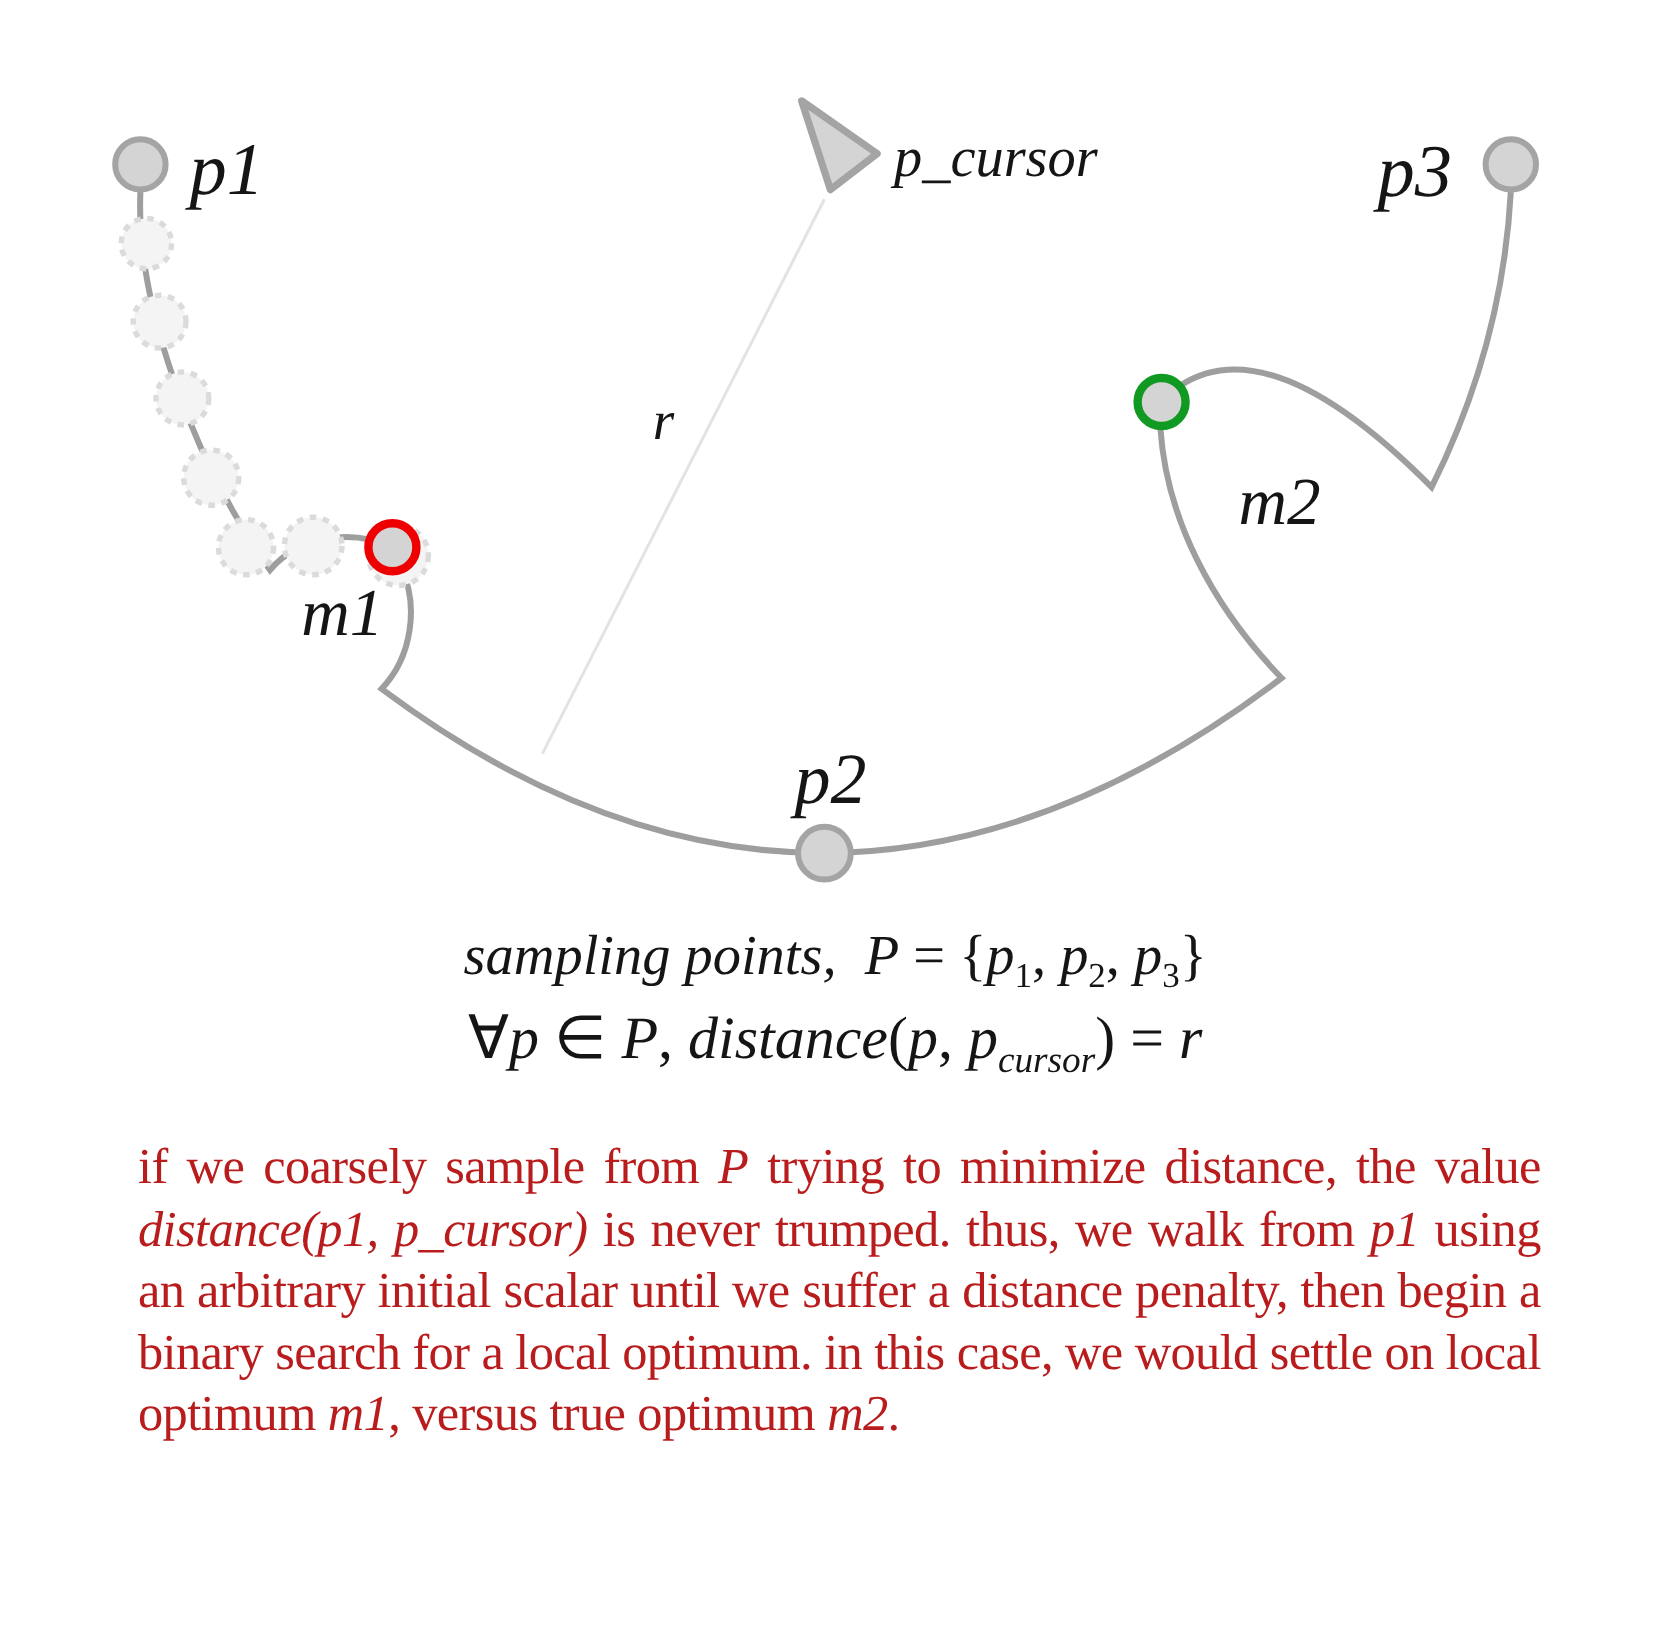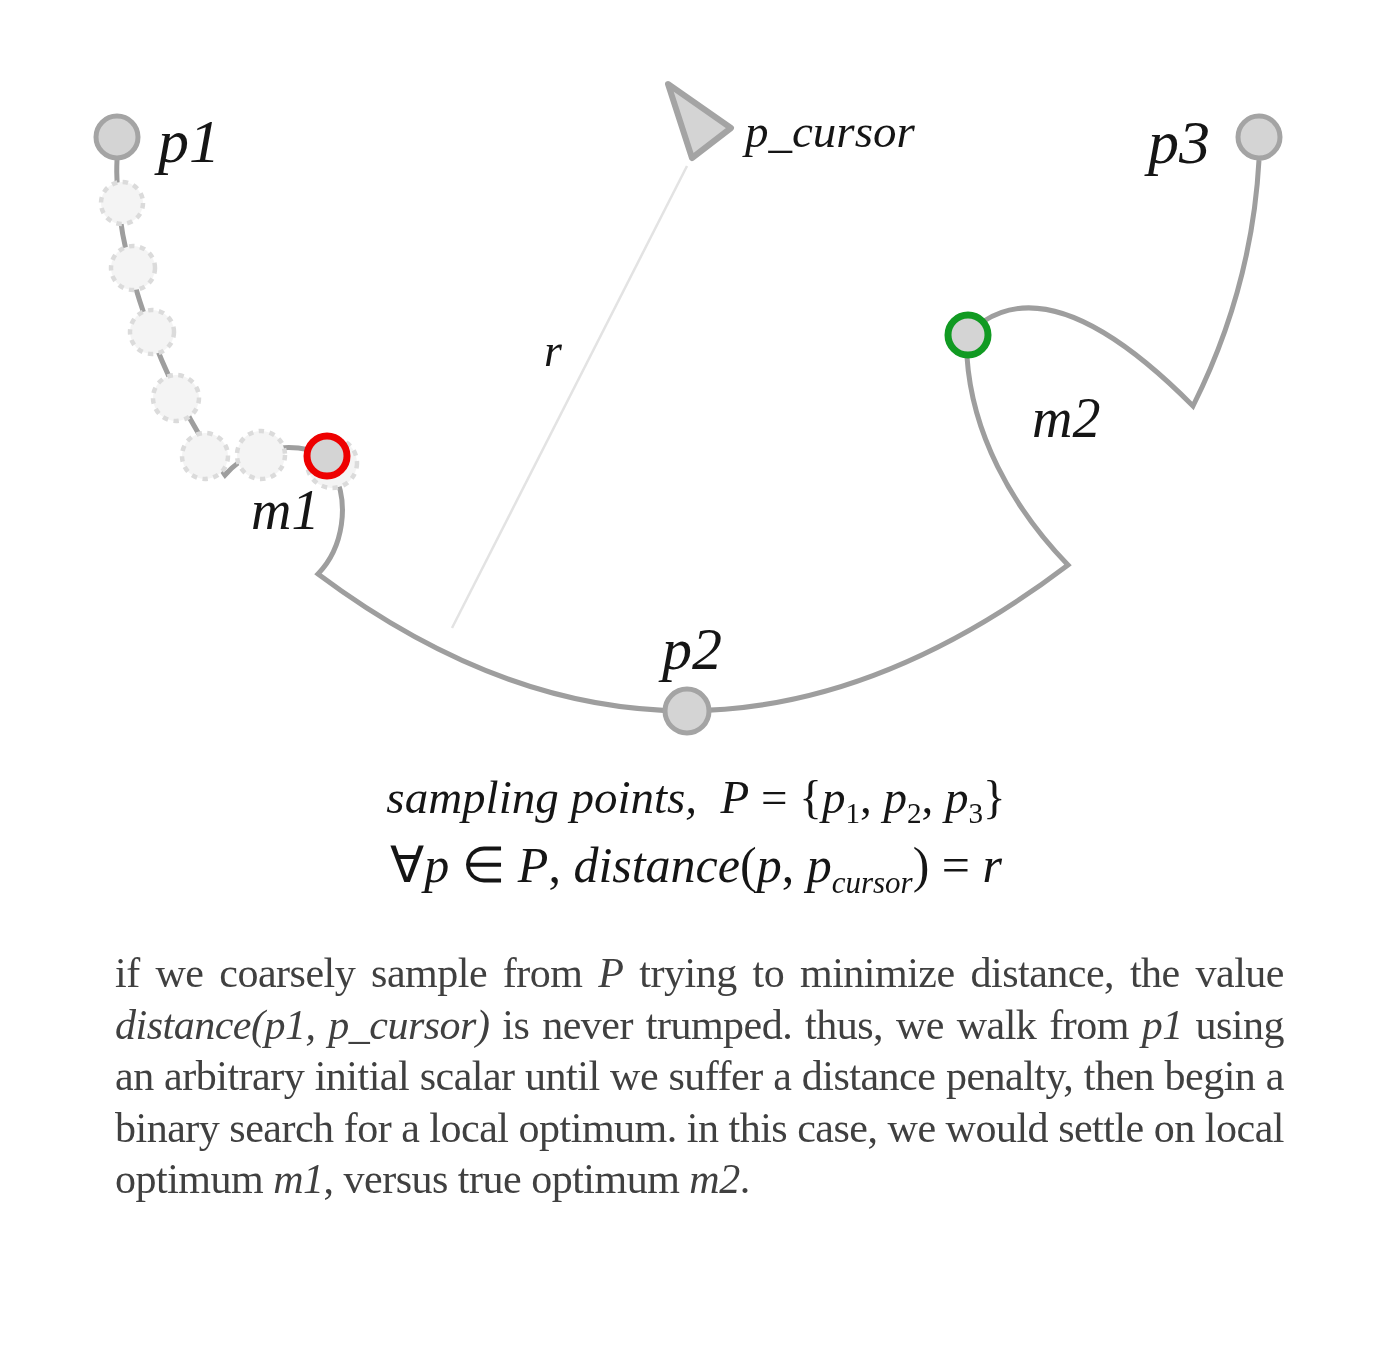--- a/index.html
+++ b/index.html
@@ -18,21 +18,21 @@
     position: absolute; left: 0; width: 100%;
     text-align: center; white-space: nowrap;
   }
   #formula-1 { top: 770px; font-size: 47px; }
   #formula-2 { top: 836px; font-size: 50px; }
   .formula .it { font-style: italic; }
   .formula sub { font-size: 0.62em; line-height: 0; }
   .caption {
     position: absolute; left: 115px; top: 948px; width: 1169px;
     font-size: 42px; line-height: 51.5px;
-    text-align: justify; letter-spacing: -0.5px; color: #404040;
+    text-align: justify; letter-spacing: -0.5px; color: #b91c1c;
   }
   .caption .it { font-style: italic; }
 </style>
 </head>
 <body>
 
 <div class="stage">
 
   <svg width="1392" height="760" viewBox="0 0 1392 760">
 

